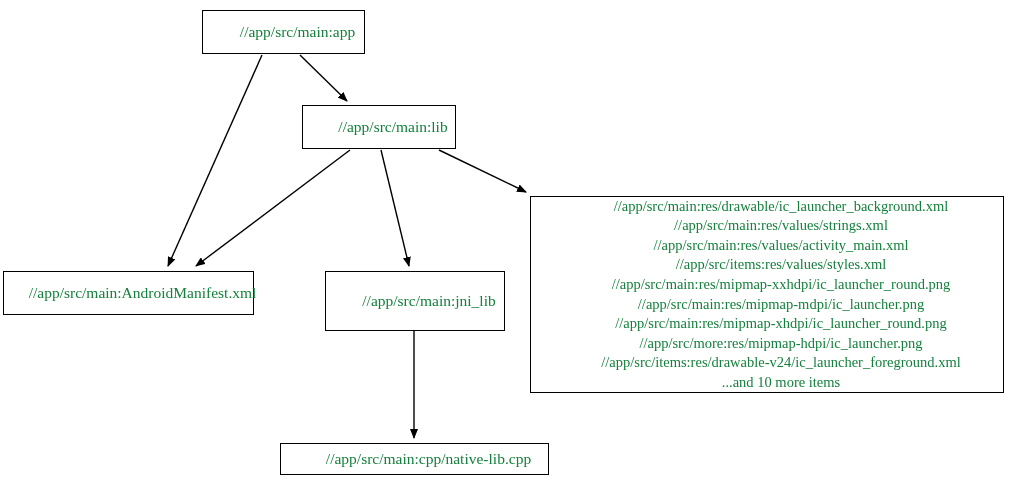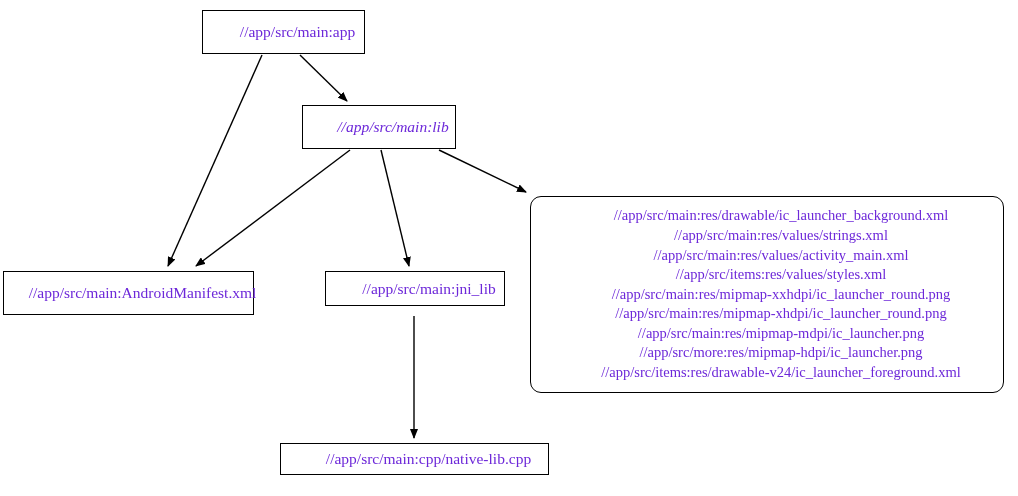--- a/index.html
+++ b/index.html
@@ -27,44 +27,43 @@
   }
   .node {
     position: absolute;
     box-sizing: border-box;
     border: 1px solid #000000;
     background: #ffffff;
     display: flex;
     align-items: center;
     justify-content: center;
     text-align: center;
-    color: #6d28d9;
+    color: #15803d;
     font-size: 15.5px;
     line-height: 1.0;
     white-space: nowrap;
     padding-left: 28px;
   }
   .node-label {
     display: block;
     padding: 0 10px;
   }
   
   #node-app       { left: 202px; top: 10px;  width: 163px; height: 44px; }
-  #node-lib       { left: 302px; top: 105px; width: 154px; height: 44px; font-style: italic; }
+  #node-lib       { left: 302px; top: 105px; width: 154px; height: 44px; }
   #node-manifest  { left: 3px;   top: 271px; width: 251px; height: 44px; }
-  #node-jni       { left: 325px; top: 271px; width: 180px; height: 35px; }
+  #node-jni       { left: 325px; top: 271px; width: 180px; height: 60px; }
   #node-cpp       { left: 280px; top: 443px; width: 269px; height: 32px; }
   #node-res {
     left: 530px;
     top: 196px;
     width: 474px;
     height: 197px;
     white-space: normal;
     font-size: 14.5px;
-    border-radius: 11px;
   }
   #node-res .node-label {
     padding: 0 6px;
     line-height: 19.6px;
   }
   .res-line { display: block; }
 </style>
 </head>
 <body>
 
@@ -122,20 +121,21 @@
     <span class="node-label">//app/src/main:cpp/native-lib.cpp</span>
   </div>
 
   <div class="node" id="node-res">
     <span class="node-label" id="res-label">
         <span class="res-line">//app/src/main:res/drawable/ic_launcher_background.xml</span>
         <span class="res-line">//app/src/main:res/values/strings.xml</span>
         <span class="res-line">//app/src/main:res/values/activity_main.xml</span>
         <span class="res-line">//app/src/items:res/values/styles.xml</span>
         <span class="res-line">//app/src/main:res/mipmap-xxhdpi/ic_launcher_round.png</span>
+        <span class="res-line">//app/src/main:res/mipmap-mdpi/ic_launcher.png</span>
         <span class="res-line">//app/src/main:res/mipmap-xhdpi/ic_launcher_round.png</span>
-        <span class="res-line">//app/src/main:res/mipmap-mdpi/ic_launcher.png</span>
         <span class="res-line">//app/src/more:res/mipmap-hdpi/ic_launcher.png</span>
         <span class="res-line">//app/src/items:res/drawable-v24/ic_launcher_foreground.xml</span>
+        <span class="res-line">...and 10 more items</span>
       </span>
   </div>
 
 </div>
 
 </body></html>

